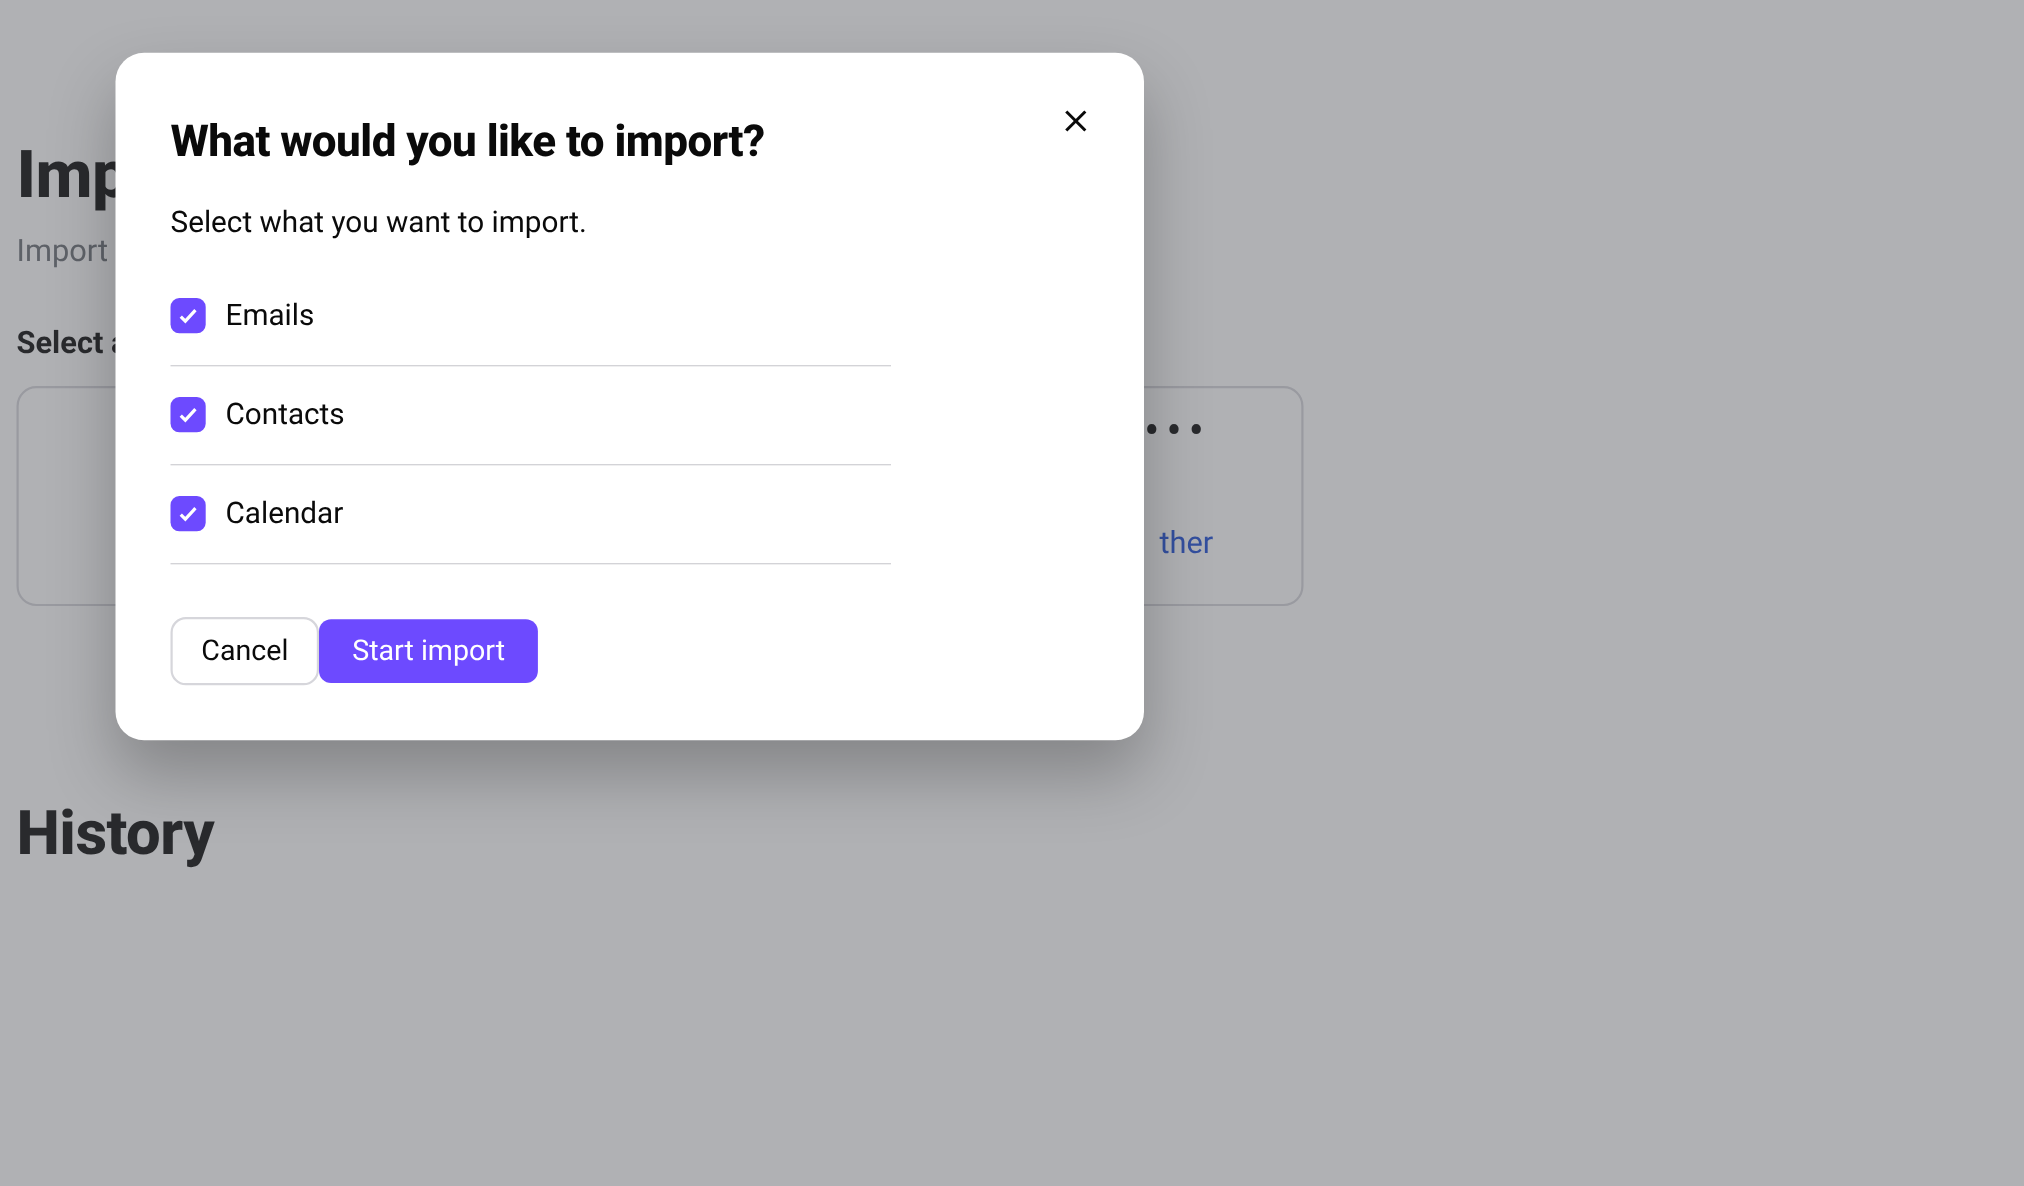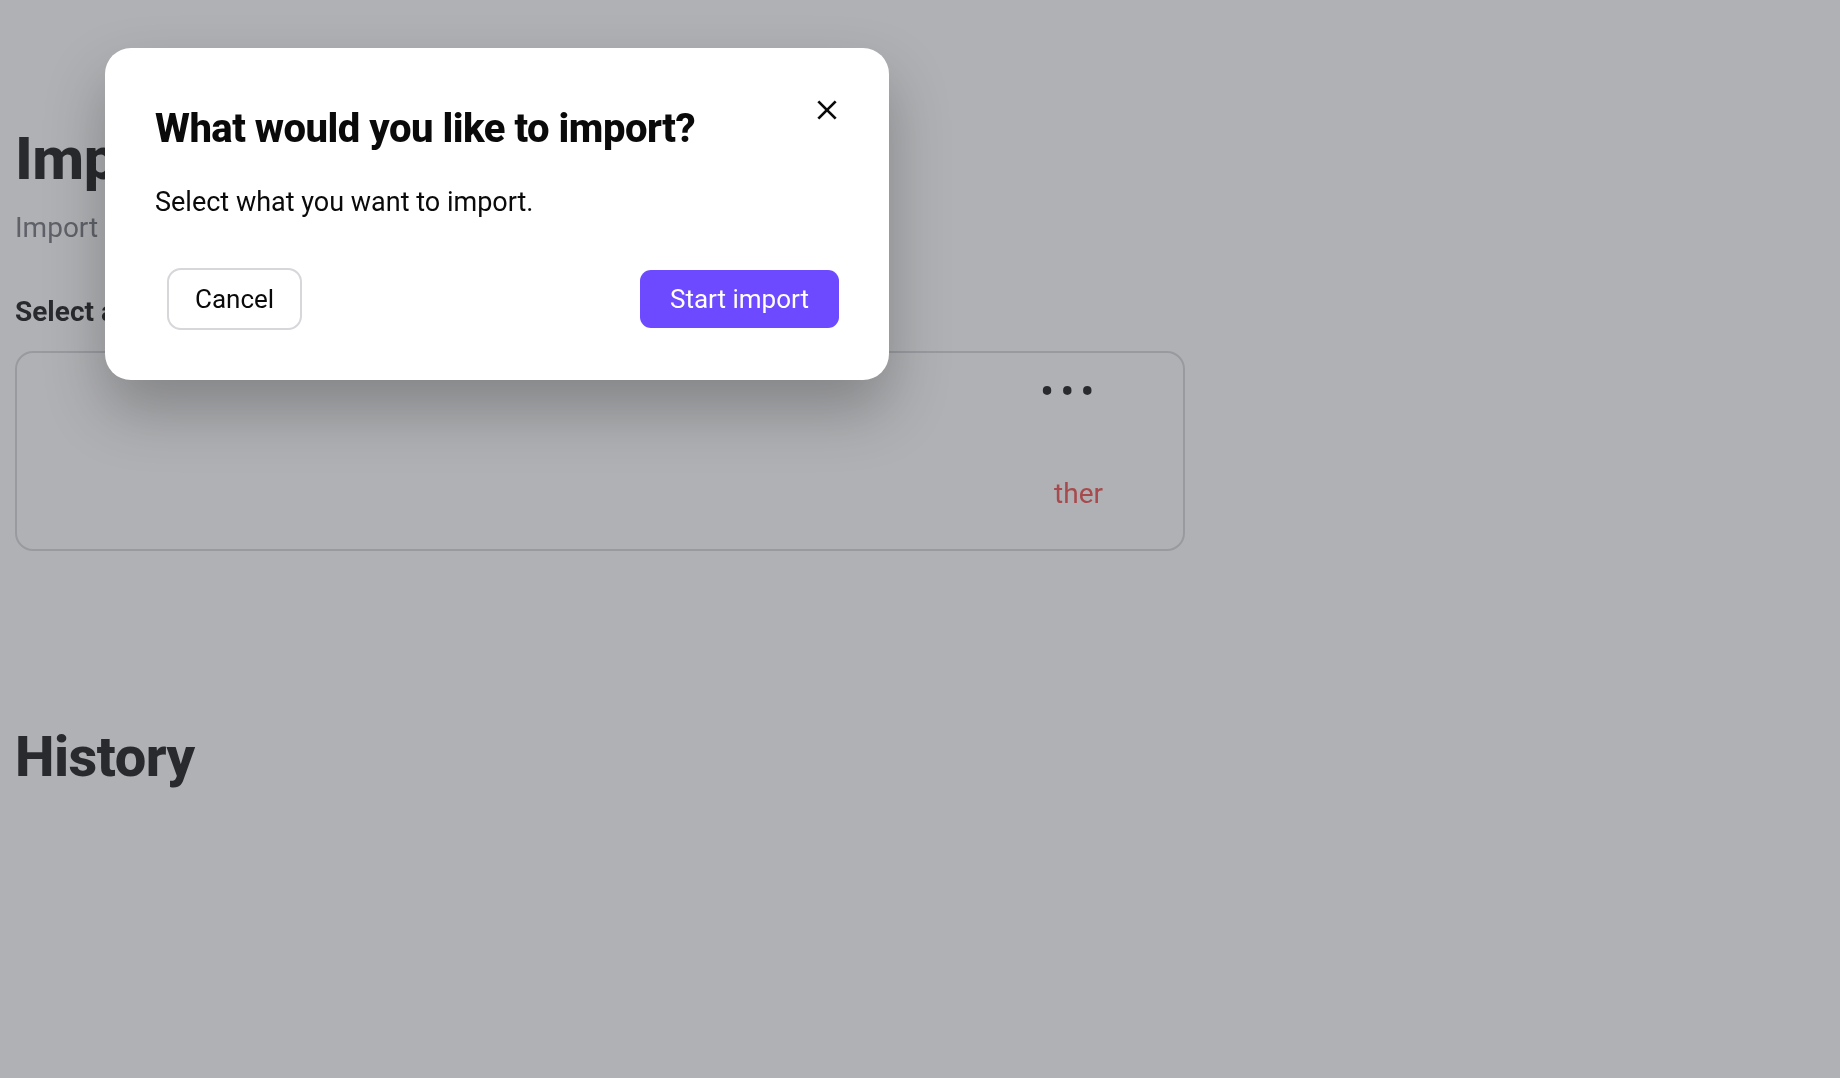--- a/index.html
+++ b/index.html
@@ -53,21 +53,21 @@
   .provider-box .dots {
     position: absolute;
     top: 365px;
     left: 1040px;
     font-size: 42px;
     letter-spacing: 6px;
     color: #0a0a0a;
   }
   .provider-box .other {
     font-size: 28px;
-    color: #ef4444;
+    color: #1d4ed8;
   }
   .page .history-h {
     margin-top: 170px;
     font-size: 56px;
     font-weight: 800;
     letter-spacing: -0.5px;
     color: #0a0a0a;
   }
   .page .history-sub {
     margin-top: 14px;
@@ -80,21 +80,21 @@
     position: absolute;
     inset: 0;
     background: rgba(80, 82, 88, 0.45);
   }
 
   
   .modal {
     position: absolute;
     top: 48px;
     left: 105px;
-    width: 784px;
+    width: 935px;
     background: #fff;
     border-radius: 26px;
     box-shadow: 0 30px 60px rgba(0,0,0,0.25);
     padding: 55px 50px 50px 50px;
   }
   .modal .close {
     position: absolute;
     top: 40px;
     right: 40px;
     width: 44px;
@@ -141,23 +141,21 @@
     justify-content: center;
     cursor: pointer;
     flex-shrink: 0;
   }
   .chk svg { width: 20px; height: 20px; stroke: #fff; stroke-width: 3.5; fill: none; }
   .opt .lbl { font-size: 27px; color: #0a0a0a; }
 
   .modal .actions {
     margin-top: 48px;
     display: flex;
-    justify-content: space-between;
-    align-items: center;
-    margin-left: 12px;
+    align-items: center;
   }
   .btn {
     font-size: 26px;
     padding: 14px 26px;
     border-radius: 14px;
     cursor: pointer;
     border: none;
     font-family: inherit;
   }
   .btn-secondary {
@@ -194,18 +192,48 @@
   <button class="close">
     <svg viewBox="0 0 24 24">
       <line x1="4" y1="4" x2="20" y2="20"></line>
       <line x1="20" y1="4" x2="4" y2="20"></line>
     </svg>
   </button>
 
   <h2>What would you like to import?</h2>
   <div class="desc">Select what you want to import.</div>
 
+  <div class="opt-list">
+
+    <div class="opt">
+      <div class="chk">
+        <svg viewBox="0 0 24 24">
+          <polyline points="4 13 9 18 20 6"></polyline>
+        </svg>
+      </div>
+      <span class="lbl">Emails</span>
+    </div>
+
+    <div class="opt">
+      <div class="chk">
+        <svg viewBox="0 0 24 24">
+          <polyline points="4 13 9 18 20 6"></polyline>
+        </svg>
+      </div>
+      <span class="lbl">Contacts</span>
+    </div>
+
+    <div class="opt">
+      <div class="chk">
+        <svg viewBox="0 0 24 24">
+          <polyline points="4 13 9 18 20 6"></polyline>
+        </svg>
+      </div>
+      <span class="lbl">Calendar</span>
+    </div>
+
+  </div>
 
   <div class="actions">
     <button class="btn btn-secondary">Cancel</button>
     <button class="btn btn-primary">Start import</button>
   </div>
 </div>
 
 </body></html>

